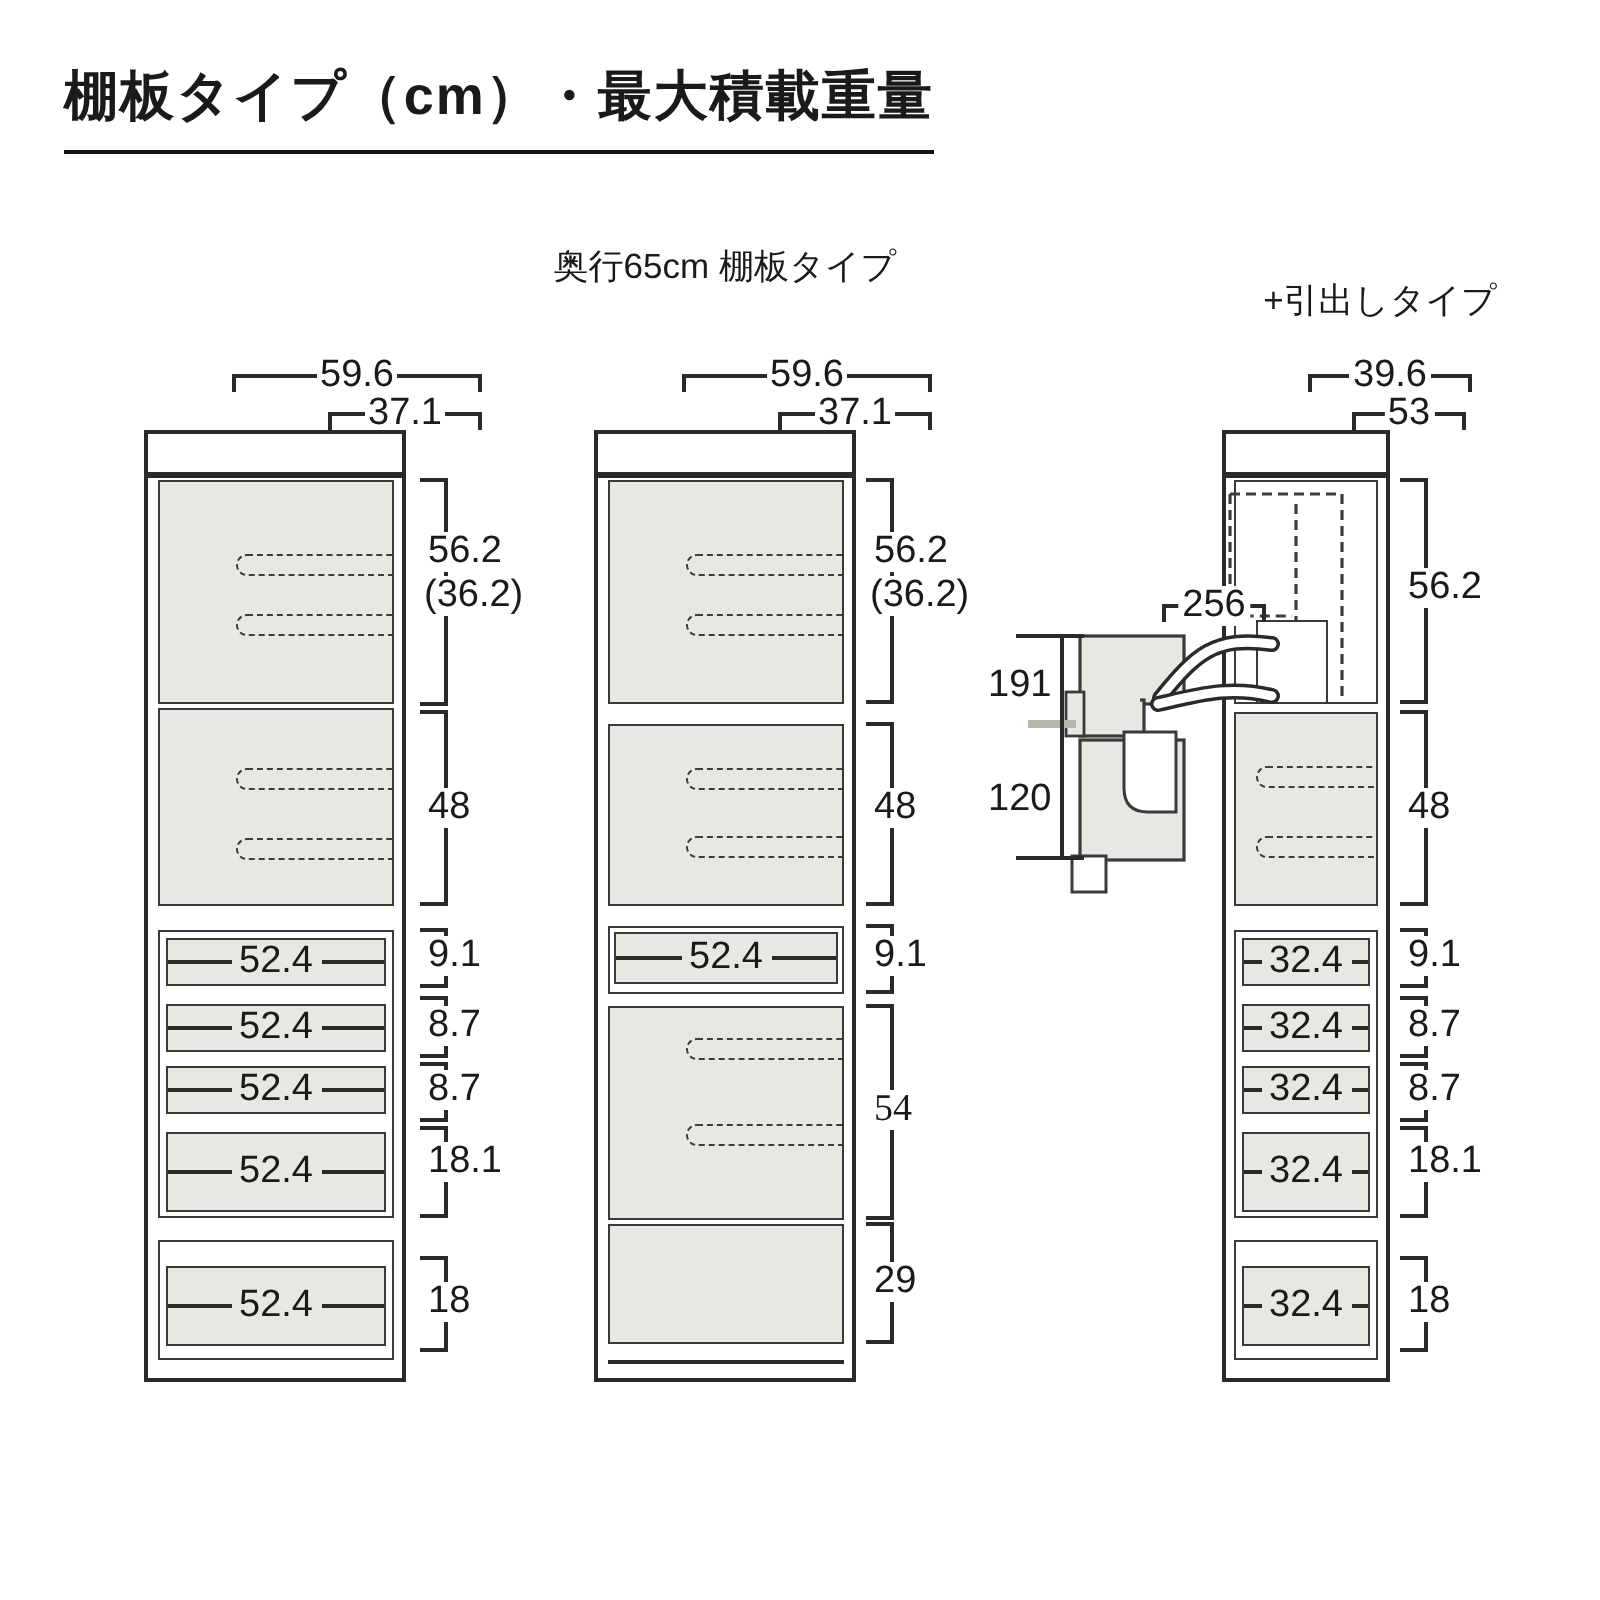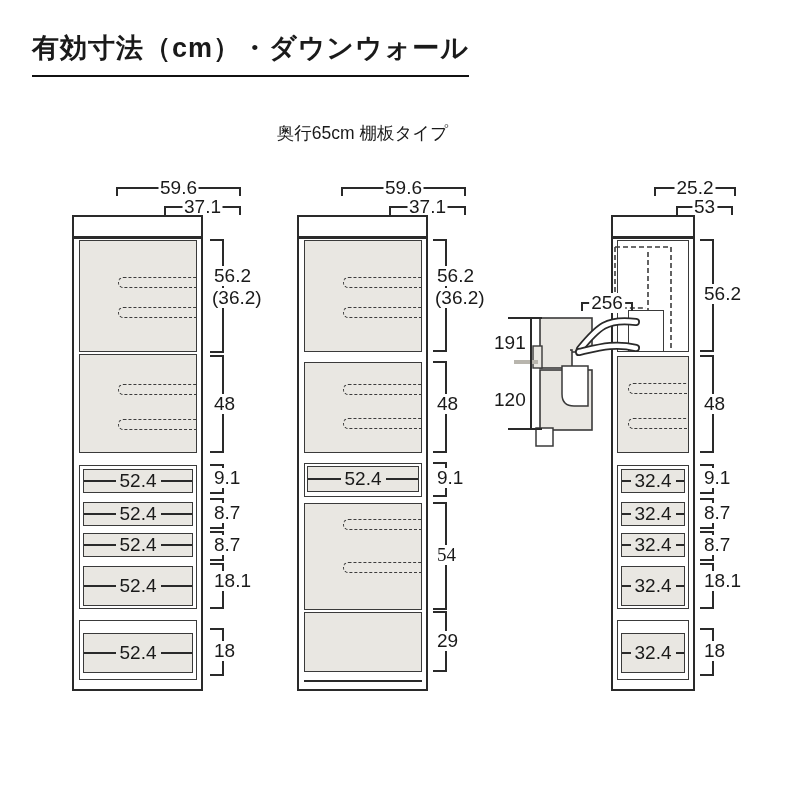--- a/index.html
+++ b/index.html
@@ -25,24 +25,25 @@
   .hk.l{left:0;} .hk.r{right:0;}
   .wlabel{position:absolute;left:50%;top:-11px;transform:translateX(-50%);}
   .rt{text-align:right;}
 </style>
 </head>
 <body>
 
 <div class="stage">
 
   <div class="abs" style="left:32px;top:30px;">
-    <h1 class="title">有効寸法（cm）・ダウンウォール</h1>
+    <h1 class="title">棚板タイプ（cm）・最大積載重量</h1>
   </div>
 
   <div class="abs hdg" style="left:255px;top:121px;width:215px;">奥行65cm 棚板タイプ</div>
+  <div class="abs hdg" style="left:612px;top:138px;width:156px;">+引出しタイプ</div>
 
   <div class="abs brk" style="left:73px;top:187px;width:125px;">
     <div class="hk l"></div>
       <div class="hk r"></div>
     <div class="wlabel dim">59.6</div>
   </div>
   <div class="abs brk" style="left:121px;top:206px;width:77px;">
     <div class="hk l"></div>
       <div class="hk r"></div>
     <div class="wlabel dim">37.1</div>
@@ -175,21 +176,21 @@
   <div class="abs dim" style="left:435px;top:545px;font-family:Liberation Serif, serif;">54</div>
 
   <div class="abs vline" style="left:445px;top:612px;height:60px;"></div>
   <div class="abs tick" style="left:433px;top:611px;"></div>
   <div class="abs tick" style="left:433px;top:670px;"></div>
   <div class="abs dim" style="left:435px;top:631px;">29</div>
 
   <div class="abs brk" style="left:611px;top:187px;width:82px;">
     <div class="hk l"></div>
       <div class="hk r"></div>
-    <div class="wlabel dim">25.2</div>
+    <div class="wlabel dim">39.6</div>
   </div>
   <div class="abs brk" style="left:633px;top:206px;width:57px;">
     <div class="hk l"></div>
       <div class="hk r"></div>
     <div class="wlabel dim">53</div>
   </div>
 
   <div class="abs outer" style="left:611px;top:215px;width:84px;height:476px;"></div>
   <div class="abs hline" style="left:613px;top:236px;width:80px;"></div>
   <div class="abs panel" style="left:617px;top:240px;width:72px;height:112px;"></div>

